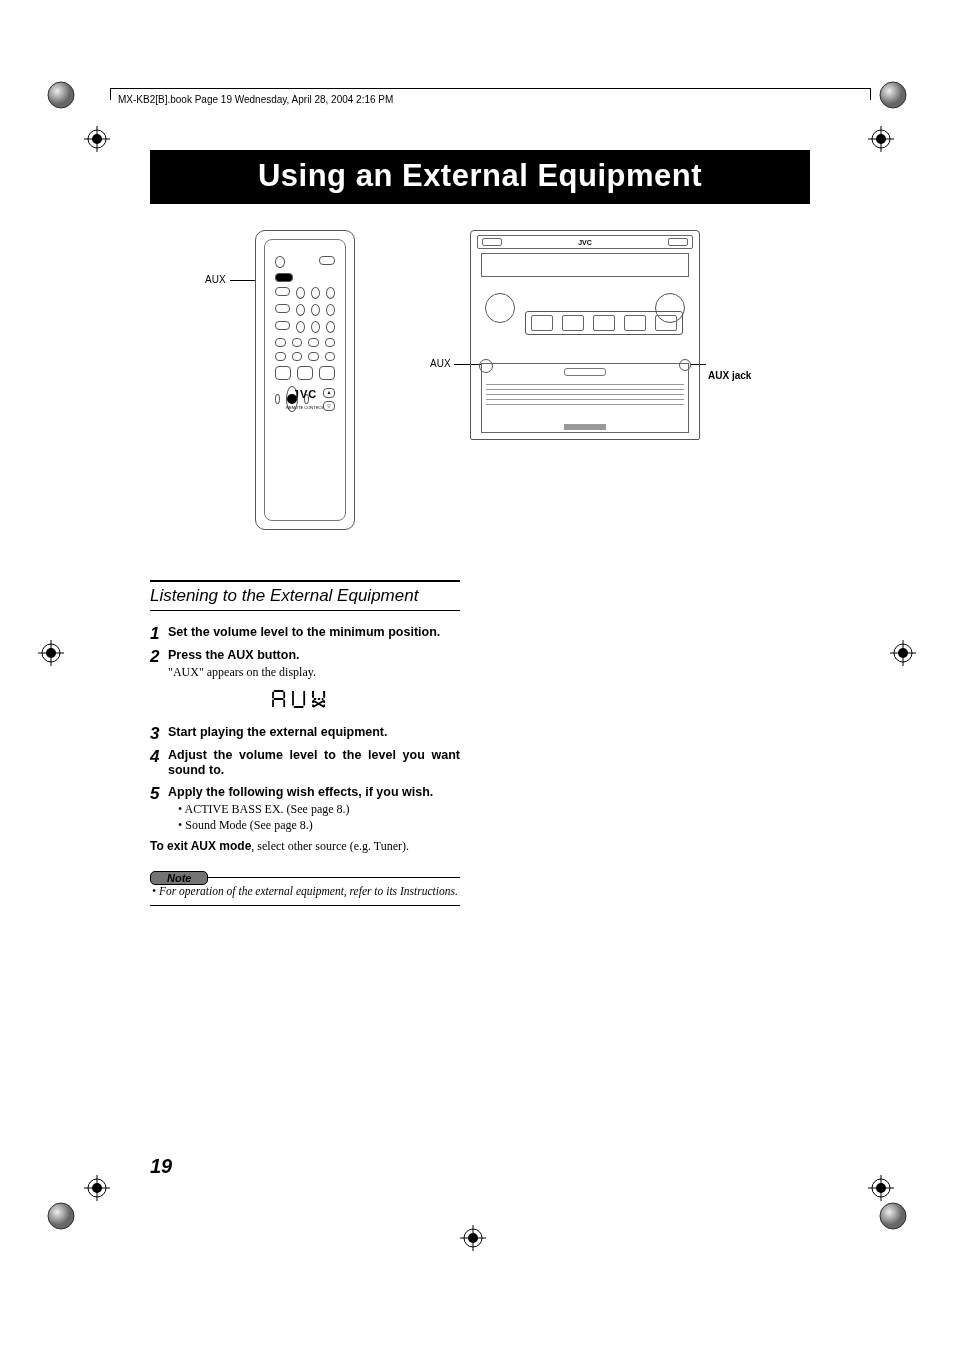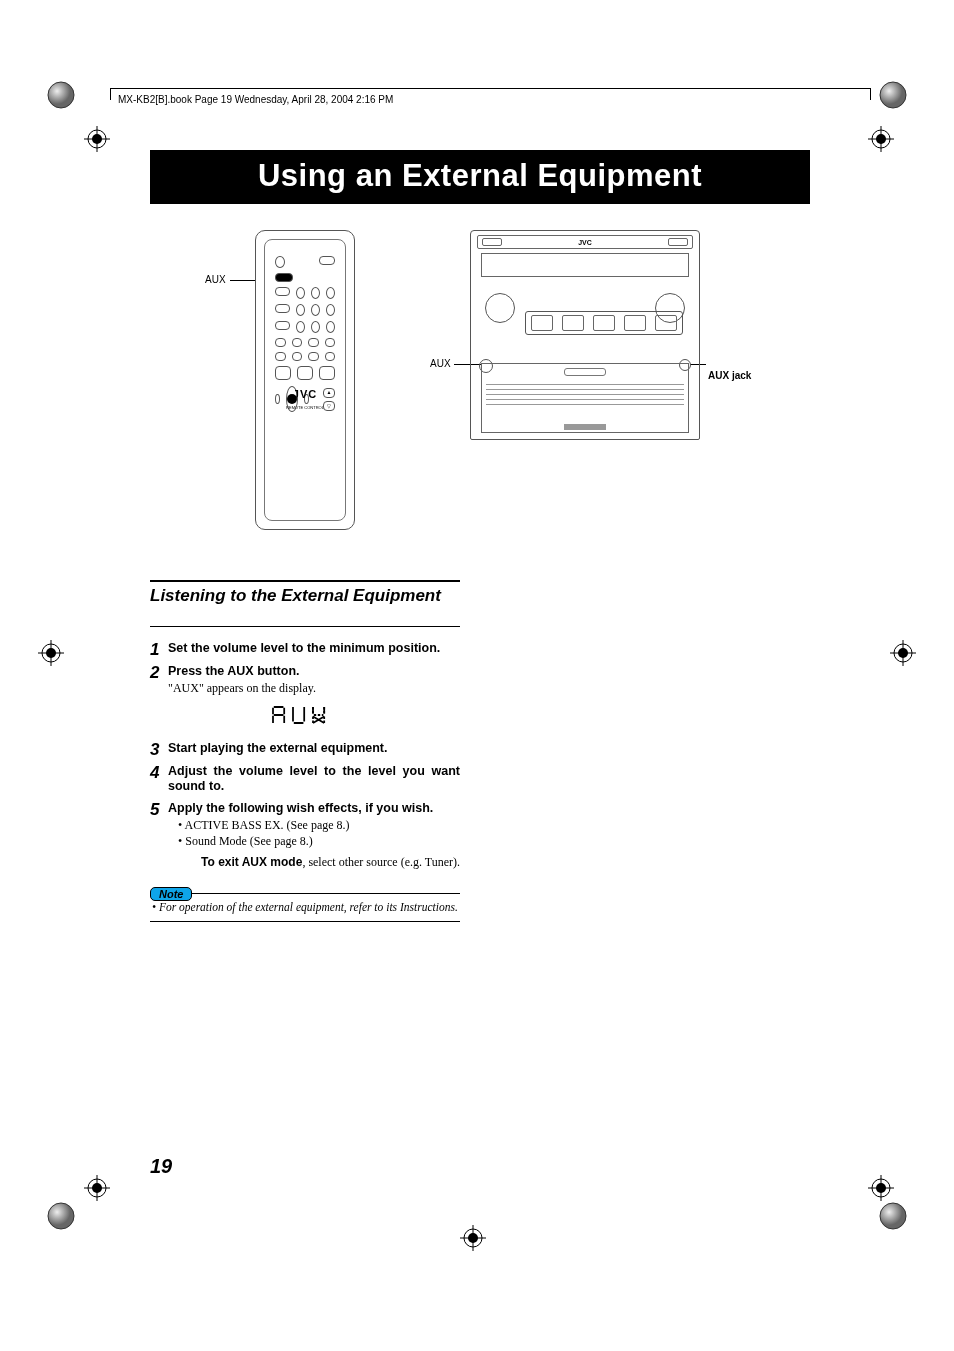--- a/index.html
+++ b/index.html
@@ -55,42 +55,42 @@
   .aux-jack-unit { position: absolute; right: 8px; top: 128px; width: 12px; height: 12px; border: 0.5px solid #555; border-radius: 50%; }
 
   .aux-label-unit { position: absolute; left: 280px; top: 128px; font-size: 10px; font-family: Arial; }
   .aux-line-unit { position: absolute; left: 304px; top: 134px; width: 28px; height: 0; border-top: 0.5px solid #000; }
   .auxjack-label { position: absolute; left: 558px; top: 140px; font-size: 10px; font-family: Arial; white-space: nowrap; font-weight: bold; }
   .auxjack-line { position: absolute; left: 540px; top: 134px; width: 16px; height: 0; border-top: 0.5px solid #000; }
 
   
   .col { width: 310px; }
   .section-rule-top { border-top: 2px solid #000; height: 0; margin-bottom: 4px; }
-  .section-title { font-family: Arial, Helvetica, sans-serif; font-weight: 700; font-style: italic; font-size: 17px; line-height: 1.15; margin-bottom: 20px; }
+  .section-title { font-family: Arial, Helvetica, sans-serif; font-weight: 400; font-style: italic; font-size: 17px; line-height: 1.15; margin-bottom: 4px; }
   .section-rule-bot { border-top: 1px solid #000; height: 0; margin-bottom: 14px; }
 
   .para { font-size: 12px; line-height: 1.25; text-align: justify; margin-bottom: 6px; }
   .hang { padding-left: 14px; text-indent: -14px; }
   .step { display: flex; margin-bottom: 6px; }
   .step-num { font-family: Arial, Helvetica, sans-serif; font-weight: 900; font-style: italic; font-size: 17px; width: 18px; flex: none; line-height: 1; }
   .step-body { flex: 1; }
   .step-head { font-family: Arial, Helvetica, sans-serif; font-weight: 700; font-size: 12.5px; text-align: justify; line-height: 1.25; }
   .step-sub { font-size: 12px; line-height: 1.3; margin-top: 2px; }
   .bullets { font-size: 12px; line-height: 1.35; padding-left: 10px; }
   .bullets li { list-style: none; }
   .bullets li::before { content: "•  "; }
 
   .aux-lcd { text-align: center; margin: 6px 0 10px; }
   .aux-lcd svg { width: 72px; height: 24px; }
 
-  .exit-line { font-size: 12px; margin-top: 4px; text-align: right; }
+  .exit-line { font-size: 12px; margin-top: 4px; }
   .exit-line b { font-family: Arial, Helvetica, sans-serif; font-weight: 700; font-size: 12px; }
 
   .note-block { margin-top: 12px; }
-  .note-badge { display: inline-block; border: 1px solid #000; border-radius: 5px; padding: 0 8px; font-family: Arial; font-weight: 700; font-style: italic; font-size: 11px; position: relative; top: 2px; background:#0ea5e9; }
+  .note-badge { display: inline-block; border: 1px solid #000; border-radius: 5px; padding: 0 16px; font-family: Arial; font-weight: 700; font-style: italic; font-size: 11px; position: relative; top: 2px; background:#737373; }
   .note-rule { border-top: 1px solid #000; margin-top: -7px; margin-bottom: 6px; }
   .note-text { font-size: 11.5px; font-style: italic; text-align: justify; padding-left: 10px; text-indent: -8px; line-height: 1.3; }
   .note-rule-bot { border-top: 1px solid #000; margin-top: 6px; }
 
   .page-num { position: absolute; left: 150px; top: 1155px; font-family: Arial, Helvetica, sans-serif; font-weight: 700; font-style: italic; font-size: 20px; }
 </style>
 </head>
 <body>
 
 <div class="page">

